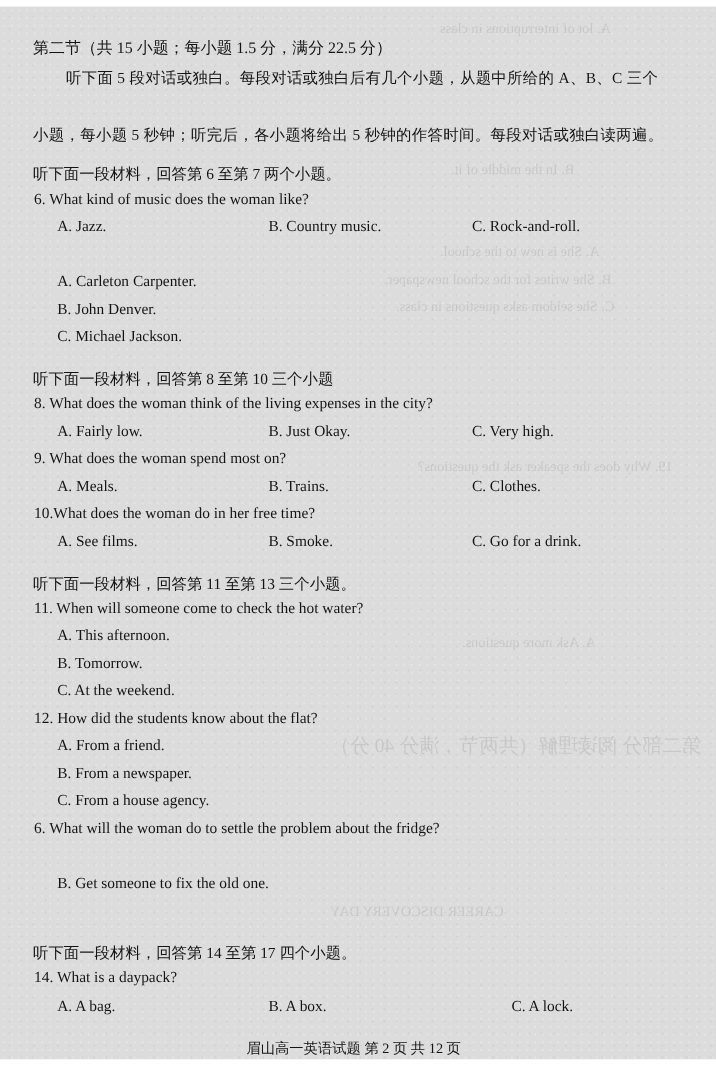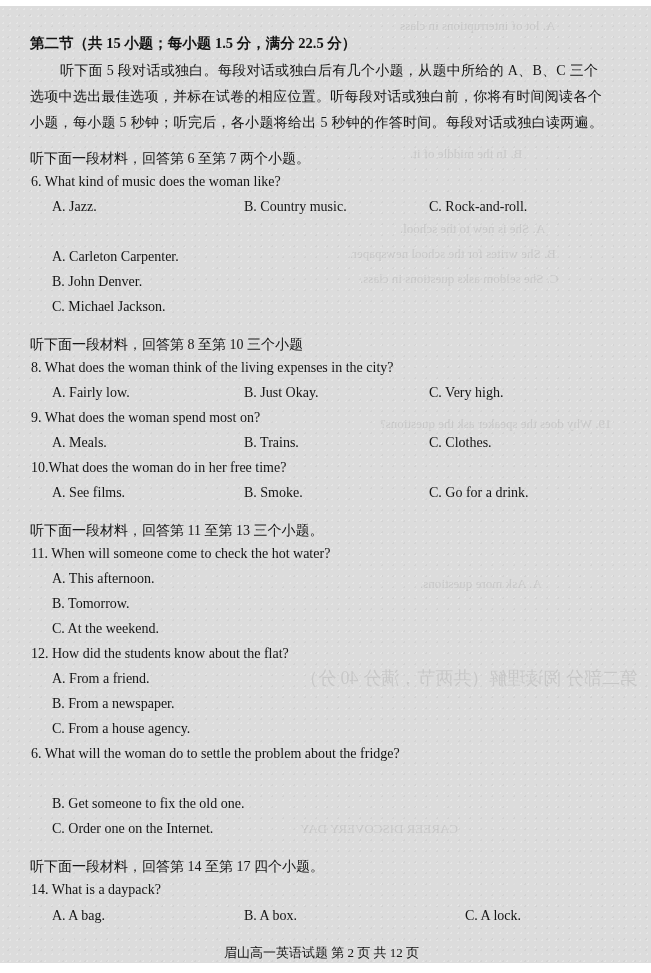--- a/index.html
+++ b/index.html
@@ -16,21 +16,21 @@
       radial-gradient(rgba(255,255,255,0.25) 1px, transparent 1px),
       radial-gradient(rgba(0,0,0,0.04) 1px, transparent 1px);
     background-size: 7px 7px, 11px 11px;
     background-position: 0 0, 3px 4px;
   }
   .ghost {
     position: absolute; color: rgba(60,60,60,0.13); font-size: 13px;
     transform: scaleX(-1); white-space: nowrap; pointer-events: none;
   }
   .line { position: absolute; white-space: nowrap; font-size: 14px; }
-  .hdr { font-weight: bold; font-size: 14.5px; }
+  .hdr { font-weight: normal; font-size: 14.5px; }
   .para { font-size: 14px; letter-spacing: 0.3px; }
   .instr { font-size: 14px; }
   .q { left: 31px; font-size: 14px; }
   .opt { font-size: 14px; }
   .footer { font-size: 13px; }
 </style>
 </head>
 <body>
 
 <div class="sheet">
@@ -40,21 +40,20 @@
   <div class="ghost" style="left:400px;top:215px;">A. She is new to the school.</div>
   <div class="ghost" style="left:350px;top:240px;">B. She writes for the school newspaper.</div>
   <div class="ghost" style="left:360px;top:265px;">C. She seldom asks questions in class.</div>
   <div class="ghost" style="left:380px;top:410px;">19. Why does the speaker ask the questions?</div>
   <div class="ghost" style="left:420px;top:570px;">A. Ask more questions.</div>
   <div class="ghost" style="left:300px;top:660px;font-size:18px;">第二部分 阅读理解（共两节，满分 40 分）</div>
   <div class="ghost" style="left:300px;top:815px;">CAREER DISCOVERY DAY</div>
 
   <div class="line hdr" style="left:30px;top:28px;">第二节（共 15 小题；每小题 1.5 分，满分 22.5 分）</div>
   <div class="line para" style="left:60px;top:56px;">听下面 5 段对话或独白。每段对话或独白后有几个小题，从题中所给的 A、B、C 三个</div>
-  <div class="line para" style="left:30px;top:82px;">选项中选出最佳选项，并标在试卷的相应位置。听每段对话或独白前，你将有时间阅读各个</div>
   <div class="line para" style="left:30px;top:108px;">小题，每小题 5 秒钟；听完后，各小题将给出 5 秒钟的作答时间。每段对话或独白读两遍。</div>
 
   <div class="line instr" style="left:30px;top:144px;">听下面一段材料，回答第 6 至第 7 两个小题。</div>
   <div class="line q" style="top:168px;">6. What kind of music does the woman like?</div>
   <div class="line opt" style="left:52px;top:193px;">A. Jazz.</div>
   <div class="line opt" style="left:244px;top:193px;">B. Country music.</div>
   <div class="line opt" style="left:429px;top:193px;">C. Rock-and-roll.</div>
   <div class="line opt" style="left:52px;top:243px;">A. Carleton Carpenter.</div>
   <div class="line opt" style="left:52px;top:268px;">B. John Denver.</div>
   <div class="line opt" style="left:52px;top:293px;">C. Michael Jackson.</div>
@@ -77,21 +76,20 @@
   <div class="line q" style="top:540px;">11. When will someone come to check the hot water?</div>
   <div class="line opt" style="left:52px;top:565px;">A. This afternoon.</div>
   <div class="line opt" style="left:52px;top:590px;">B. Tomorrow.</div>
   <div class="line opt" style="left:52px;top:615px;">C. At the weekend.</div>
   <div class="line q" style="top:640px;">12. How did the students know about the flat?</div>
   <div class="line opt" style="left:52px;top:665px;">A. From a friend.</div>
   <div class="line opt" style="left:52px;top:690px;">B. From a newspaper.</div>
   <div class="line opt" style="left:52px;top:715px;">C. From a house agency.</div>
   <div class="line q" style="top:740px;">6. What will the woman do to settle the problem about the fridge?</div>
   <div class="line opt" style="left:52px;top:790px;">B. Get someone to fix the old one.</div>
-  <div class="line opt" style="left:52px;top:815px;">C. Order one on the Internet.</div>
 
   <div class="line instr" style="left:30px;top:852px;">听下面一段材料，回答第 14 至第 17 四个小题。</div>
   <div class="line q" style="top:876px;">14. What is a daypack?</div>
   <div class="line opt" style="left:52px;top:902px;">A. A bag.</div>
   <div class="line opt" style="left:244px;top:902px;">B. A box.</div>
   <div class="line opt" style="left:429px;top:902px;margin-left:36px;">C. A lock.</div>
 
   <div class="line footer" style="left:224px;top:938px;">眉山高一英语试题 第 2 页 共 12 页</div>
 </div>
 

